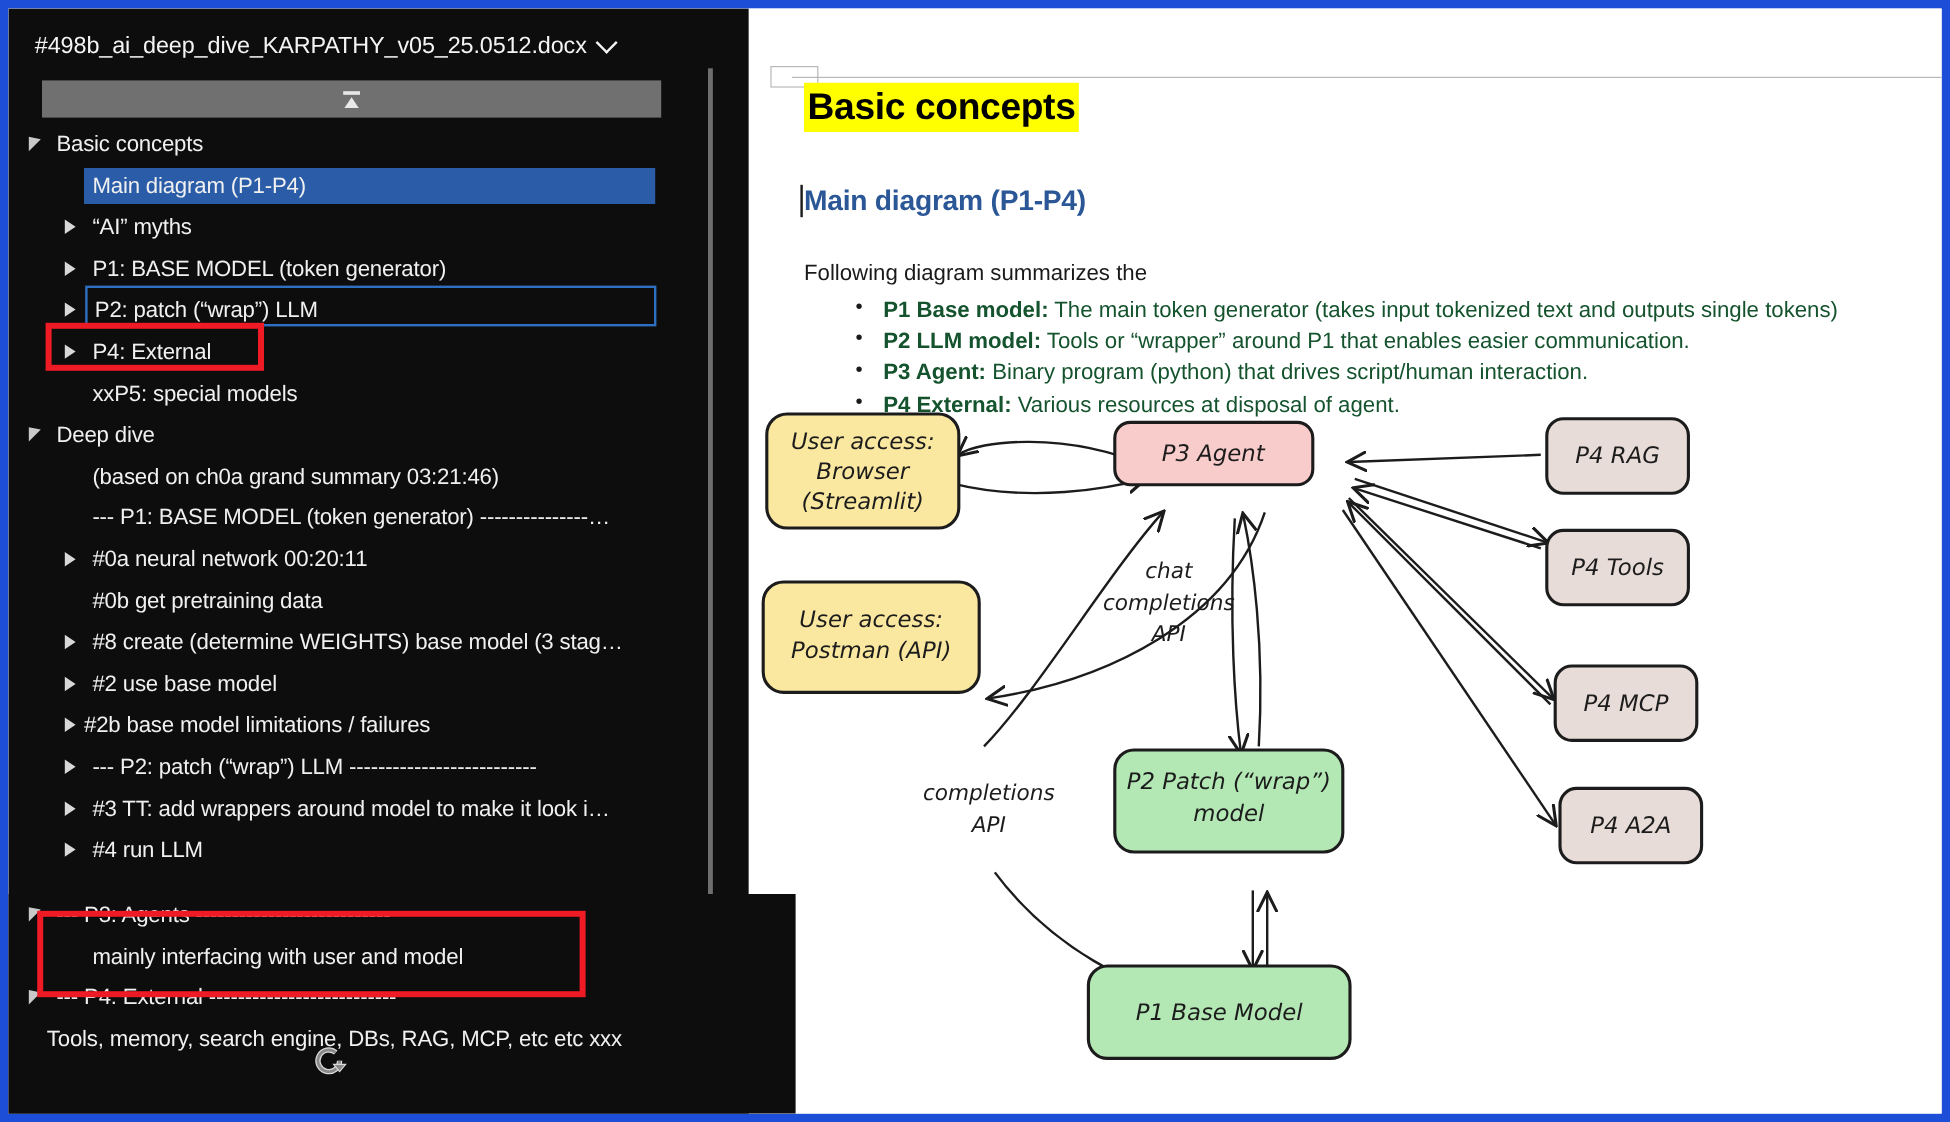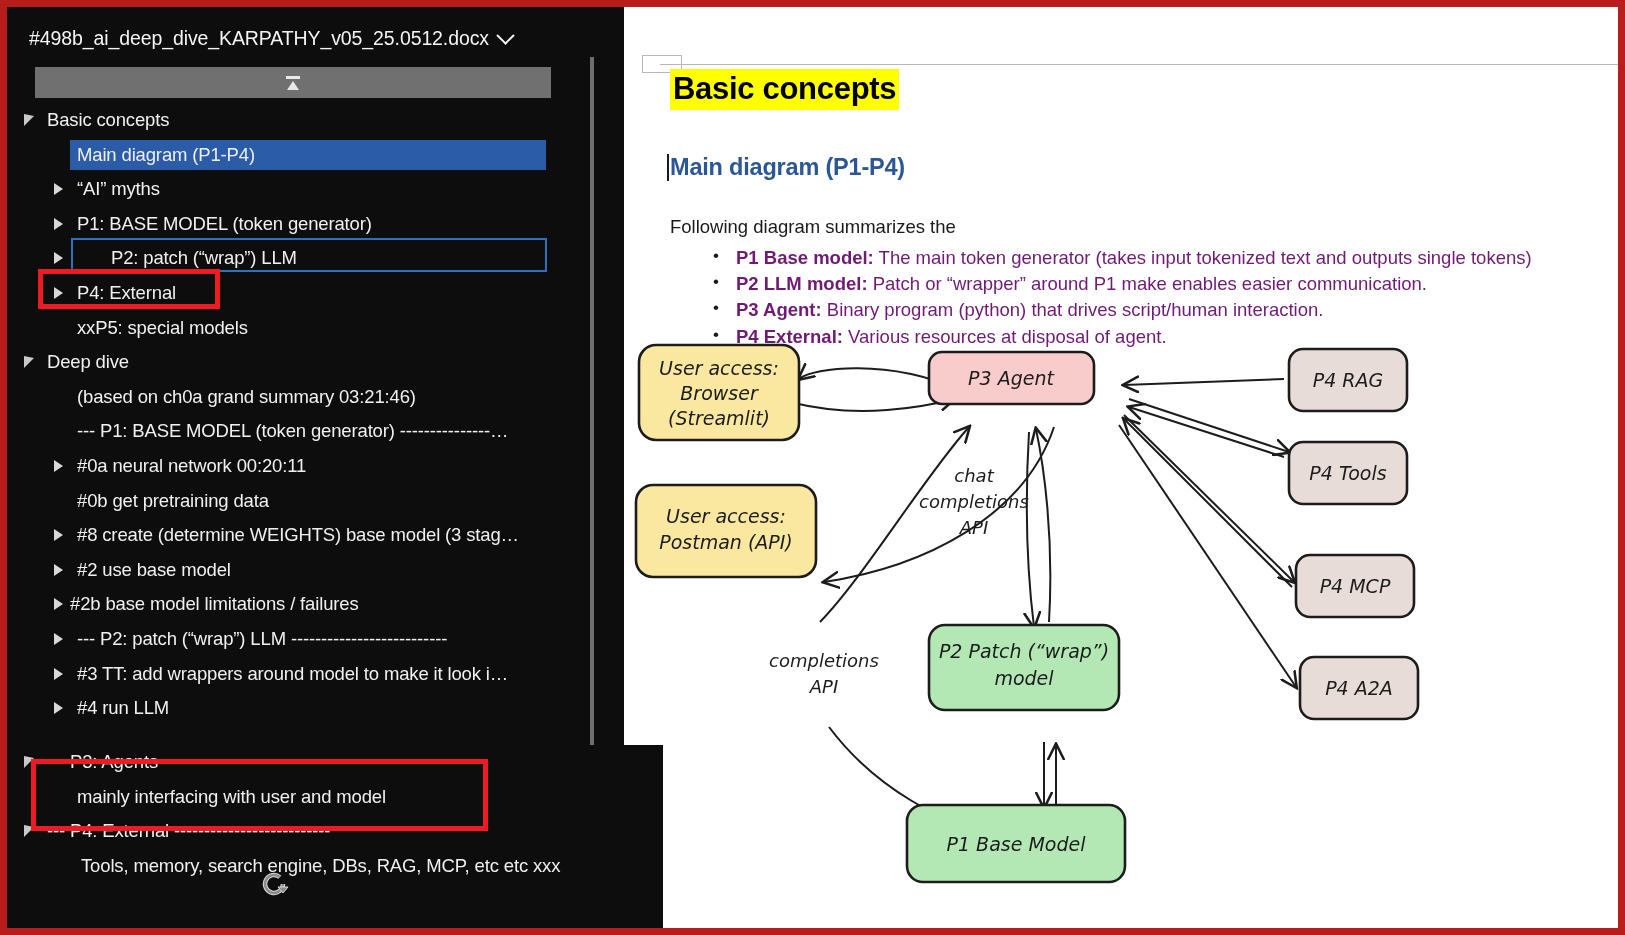--- a/index.html
+++ b/index.html
@@ -12,21 +12,21 @@
     background: #ffffff;
     font-family: "Liberation Sans", sans-serif;
   }
 
   
   #app {
     position: relative;
     width: 1625px;
     height: 935px;
     background: #ffffff;
-    border: 7px solid #b91c1c;
+    border: 7px solid #1d4ed8;
     overflow: hidden;
   }
 
   
   #nav-pane {
     position: absolute;
     left: 0; top: 0;
     width: 617px;
     height: 935px;
     background: #0d0d0d;
@@ -227,21 +227,21 @@
     margin-top: 35px;
   }
 
   #bullets {
     margin-top: 7px;
     list-style: none;
   }
   #bullets li {
     position: relative;
     font-size: 18.5px;
-    color: #701a75;
+    color: #14532d;
     line-height: 1.42;
     padding-left: 66px;
     white-space: nowrap;
   }
   #bullets li::before {
     content: "\2022";
     position: absolute;
     left: 43px; top: -1px;
     font-size: 17px;
     color: #1a1a1a;
@@ -309,21 +309,21 @@
         <div class="nav-row">
           <span class="tw closed" style="left: 42px; top: 7px;"></span>
           <span class="nav-label" style="margin-left: 70px;">“AI” myths</span>
         </div>
         <div class="nav-row">
           <span class="tw closed" style="left: 42px; top: 7px;"></span>
           <span class="nav-label" style="margin-left: 70px;">P1: BASE MODEL (token generator)</span>
         </div>
         <div class="nav-row">
           <span class="tw closed" style="left: 42px; top: 7px;"></span>
-          <span class="nav-label" style="margin-left: 104px;">P2: patch (“wrap”) LLM</span>
+          <span class="nav-label" style="margin-left: 72px;">P2: patch (“wrap”) LLM</span>
         </div>
         <div class="nav-row">
           <span class="tw closed" style="left: 42px; top: 7px;"></span>
           <span class="nav-label" style="margin-left: 70px;">P4: External</span>
         </div>
         <div class="nav-row">
           <span class="nav-label" style="margin-left: 70px;">xxP5: special models</span>
         </div>
         <div class="nav-row">
           <span class="tw open" style="left: 14px; top: 7px;"></span>
@@ -382,21 +382,21 @@
       <div>
         <span id="heading1">Basic concepts</span>
       </div>
 
       <div id="heading2">Main diagram (P1-P4)</div>
 
       <div id="intro-line">Following diagram summarizes the</div>
 
       <ul id="bullets">
           <li><b>P1 Base model:</b><span> The main token generator (takes input tokenized text and outputs single tokens)</span></li>
-          <li><b>P2 LLM model:</b><span> Patch or “wrapper” around P1 make enables easier communication.</span></li>
+          <li><b>P2 LLM model:</b><span> Tools or “wrapper” around P1 that enables easier communication.</span></li>
           <li><b>P3 Agent:</b><span> Binary program (python) that drives script/human interaction.</span></li>
           <li><b>P4 External:</b><span> Various resources at disposal of agent.</span></li>
         </ul>
     </div>
 
     <div id="diagram">
       <svg width="1001" height="600" viewBox="0 0 1001 600">
         <defs>
           <marker id="ah" viewBox="0 0 12 12" refX="10" refY="6" markerWidth="9" markerHeight="9" orient="auto-start-reverse">
             <path d="M0.5,0.8 L11,6 L0.5,11.2" fill="none" stroke="#1c1c1c" stroke-width="1.7" stroke-linecap="round"></path>
@@ -481,21 +481,21 @@
         <span class="nav-label" style="margin-left: 40px;">--- P3: Agents ---------------------------</span>
       </div>
       <div class="nav-row">
         <span class="nav-label" style="margin-left: 70px;">mainly interfacing with user and model</span>
       </div>
       <div class="nav-row">
         <span class="tw open" style="left: 14px; top: 7px;"></span>
         <span class="nav-label" style="margin-left: 40px;">--- P4: External --------------------------</span>
       </div>
       <div class="nav-row">
-        <span class="nav-label" style="margin-left: 74px;">Tools, memory, search engine, DBs, RAG, MCP, etc etc xxx</span>
+        <span class="nav-label" style="margin-left: 32px;">Tools, memory, search engine, DBs, RAG, MCP, etc etc xxx</span>
       </div>
     </div>
 
   <div class="redbox" style="left:31px; top:262px; width:182px; height:40px;"></div>
   <div class="redbox" style="left:24px; top:752px; width:457px; height:72px;"></div>
   <div class="bluebox" style="left:64px; top:231px; width:476px; height:34px;"></div>
 
   <div id="busy-cursor">
     <svg width="34" height="34" viewBox="0 0 34 34">
       <path d="M26,17 a9,9 0 1,1 -3.2,-6.9" fill="none" stroke="#d8d8d8" stroke-width="4.5"></path>

